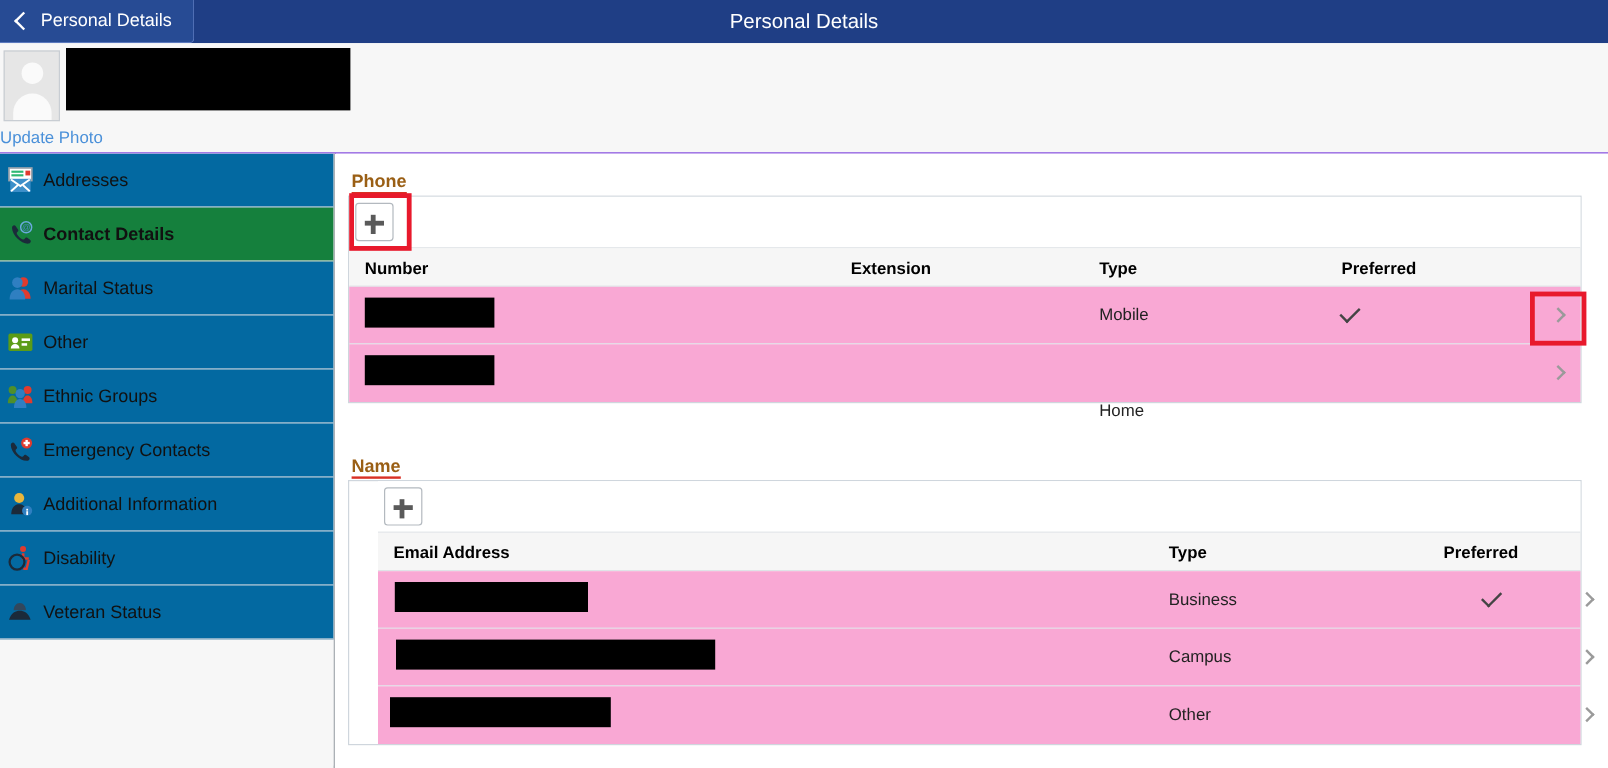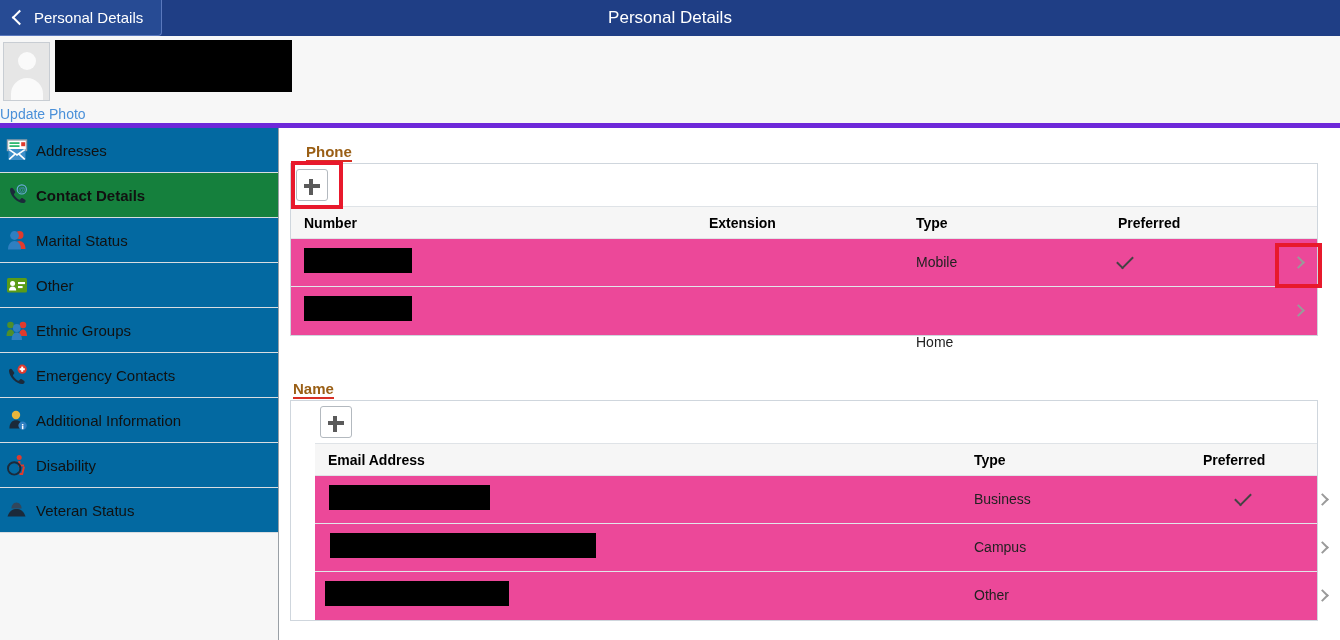--- a/index.html
+++ b/index.html
@@ -45,21 +45,21 @@
     display: flex; align-items: center; justify-content: center;
     color: #ffffff; font-size: 17px;
     pointer-events: none;
   }
 
   
   .person-header {
     position: absolute; left: 0; top: 36px;
     width: 1340px; height: 92px;
     background: #f7f7f7;
-    border-bottom: 5px solid #6d28d9;
+    border-bottom: 1px solid #6d28d9;
     text-align: center;
   }
   .photo-frame {
     position: absolute; left: 3px; top: 6px;
     width: 47px; height: 59px;
     background: #e6e6e6;
     border: 1px solid #c8cdd3;
   }
   .photo-frame .head {
     position: absolute; left: 50%; top: 9px;
@@ -175,21 +175,21 @@
     border-bottom: 1px solid #dfe3e7;
   }
   .grid-head .col {
     position: absolute; top: 8px;
     font-size: 14px; font-weight: bold; color: #000000;
   }
   .grid-row {
     position: relative;
     height: 48px;
     border-bottom: 1px solid #e2e6ea;
-    background: #ec4899;
+    background: #f9a8d4;
     cursor: pointer;
   }
   .grid-row:last-child { border-bottom: none; }
   .grid-row .cell {
     position: absolute;
     font-size: 14px; color: #222222;
     top: 15px;
   }
   .redact {
     position: absolute;
@@ -350,21 +350,21 @@
       </svg>
     </span>
     <span class="side-label">Veteran Status</span>
   </div>
 
   <div class="side-rest"></div>
 </div>
 
 <div class="content">
 
-  <div class="section-label" style="left:26px; top:16px;">Phone</div>
+  <div class="section-label" style="left:13px; top:16px;">Phone</div>
 
   <div class="panel" style="left:10px; top:35px; width:1028px;">
 
     <div class="addbar">
       <div class="add-btn">
         <span class="plus-h"></span>
         <span class="plus-v"></span>
       </div>
     </div>
 

